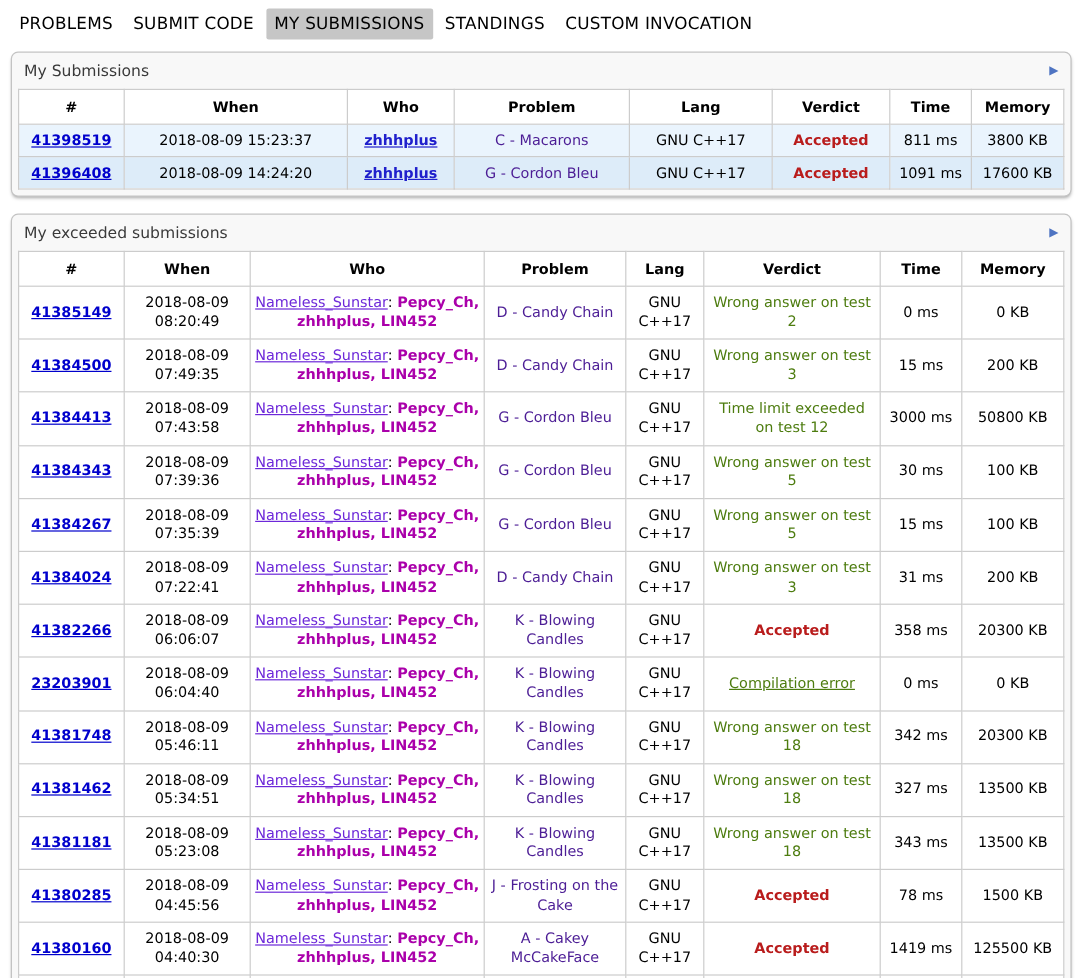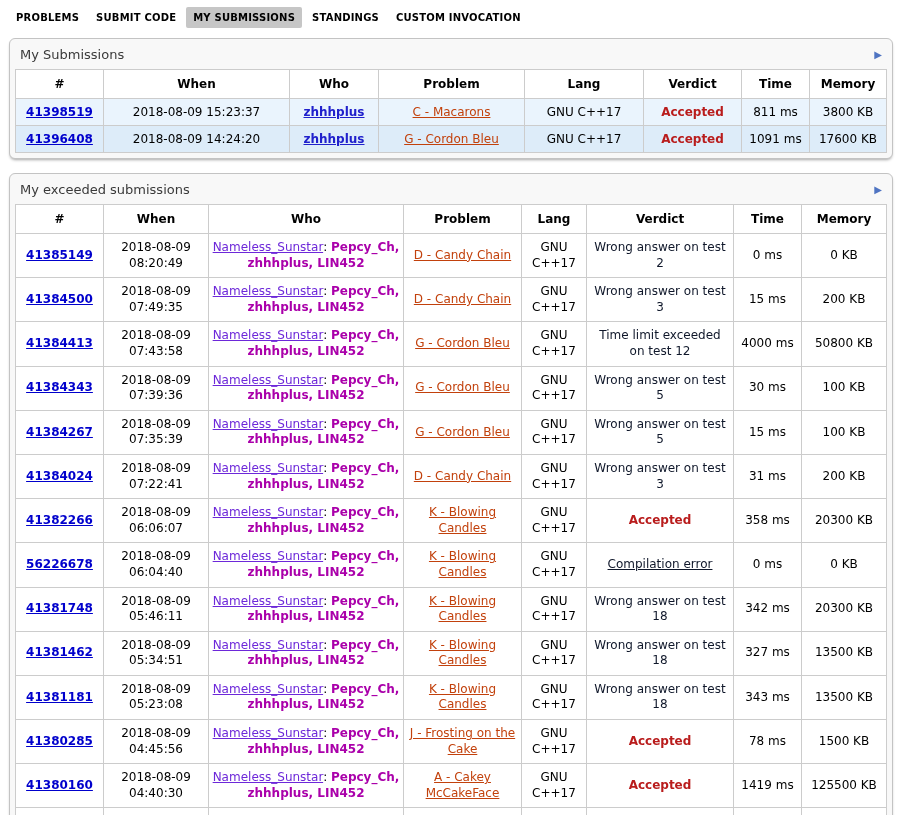--- a/index.html
+++ b/index.html
@@ -2,21 +2,21 @@
 <html><head>
 <meta charset="utf-8">
 <style>
   * { box-sizing: border-box; }
   html,body { margin:0; padding:0; background:#fff; color:#000;
     font-family:"DejaVu Sans","Liberation Sans",sans-serif; font-size:12px; }
   .page { width:902px; padding:6px 9px 10px 9px; }
 
   
   .tab-bar { display:flex; gap:3px; align-items:center; margin:1px 0 10px 0; }
-  .tab { font-size:10px; font-weight:bold; text-transform:uppercase; letter-spacing:.2px;
+  .tab { font-size:14px; font-weight:normal; text-transform:uppercase; letter-spacing:.2px;
          padding:5px 7px; border-radius:2px; color:#000; cursor:pointer; white-space:nowrap; }
   .tab.active { background:#c6c6c6; }
 
   
   .panel { border:1px solid #c3c3c3; border-radius:6px; background:#f8f8f8;
            padding:5px; margin-bottom:14px; box-shadow:0 2px 3px -1px rgba(0,0,0,.35); }
   .caption { display:flex; justify-content:space-between; align-items:center;
              padding:3px 5px 7px 5px; font-size:13px; color:#3a3a3a; }
   .arrow { color:#4f74c2; font-size:10px; cursor:pointer; line-height:1; }
 
@@ -25,27 +25,27 @@
           padding:4px; overflow:hidden; }
   th { font-weight:bold; font-size:12px; padding:7px 4px; background:#fff; }
   .t1 td { padding:6px 4px; }
   .t2 td { padding:6px 3px; line-height:1.3; }
 
   tr.hl-light { background:#eaf4fd;padding-left:17px; }
   tr.hl-dark  { background:#ddecf9;margin-left:40px; }
 
   a { cursor:pointer; }
   .id-link  { color:#0000cc; text-decoration:underline; font-weight:bold; }
-  .link     { color:#c2410c; text-decoration:underline; }
+  .link     { color:#4c1d95; }
   .handle   { color:#aa00aa; font-weight:bold; }
   .handle-blue { color:#2020cc; font-weight:bold; text-decoration:underline; }
   .team-link { color:#6d28d9; text-decoration:underline; }
   .sep { color:#aa00aa; font-weight:bold; }
   .v-ok  { color:#b91c1c; font-weight:bold; }
-  .v-rej { color:#0f172a; }
+  .v-rej { color:#4d7c0f; }
   a.v-rej { text-decoration:underline; }
 </style>
 </head>
 <body>
 
 <div class="page">
 
   <div class="tab-bar">
       <a class="tab">PROBLEMS</a>
       <a class="tab">SUBMIT CODE</a>
@@ -156,21 +156,21 @@
             <td><span>15 ms</span></td>
             <td><span>200 KB</span></td>
           </tr>
           <tr>
             <td><a class="id-link">41384413</a></td>
             <td><span>2018-08-09 07:43:58</span></td>
             <td><a class="team-link">Nameless_Sunstar</a><span>: </span><a class="handle">Pepcy_Ch</a><span class="sep">, </span><a class="handle">zhhhplus</a><span class="sep">, </span><a class="handle">LIN452</a></td>
             <td><a class="link">G - Cordon Bleu</a></td>
             <td><span>GNU C++17</span></td>
             <td><span class="v-rej">Time limit exceeded on test 12</span></td>
-            <td><span>4000 ms</span></td>
+            <td><span>3000 ms</span></td>
             <td><span>50800 KB</span></td>
           </tr>
           <tr>
             <td><a class="id-link">41384343</a></td>
             <td><span>2018-08-09 07:39:36</span></td>
             <td><a class="team-link">Nameless_Sunstar</a><span>: </span><a class="handle">Pepcy_Ch</a><span class="sep">, </span><a class="handle">zhhhplus</a><span class="sep">, </span><a class="handle">LIN452</a></td>
             <td><a class="link">G - Cordon Bleu</a></td>
             <td><span>GNU C++17</span></td>
             <td><span class="v-rej">Wrong answer on test 5</span></td>
             <td><span>30 ms</span></td>
@@ -200,21 +200,21 @@
             <td><a class="id-link">41382266</a></td>
             <td><span>2018-08-09 06:06:07</span></td>
             <td><a class="team-link">Nameless_Sunstar</a><span>: </span><a class="handle">Pepcy_Ch</a><span class="sep">, </span><a class="handle">zhhhplus</a><span class="sep">, </span><a class="handle">LIN452</a></td>
             <td><a class="link">K - Blowing Candles</a></td>
             <td><span>GNU C++17</span></td>
             <td><span class="v-ok">Accepted</span></td>
             <td><span>358 ms</span></td>
             <td><span>20300 KB</span></td>
           </tr>
           <tr>
-            <td><a class="id-link">56226678</a></td>
+            <td><a class="id-link">23203901</a></td>
             <td><span>2018-08-09 06:04:40</span></td>
             <td><a class="team-link">Nameless_Sunstar</a><span>: </span><a class="handle">Pepcy_Ch</a><span class="sep">, </span><a class="handle">zhhhplus</a><span class="sep">, </span><a class="handle">LIN452</a></td>
             <td><a class="link">K - Blowing Candles</a></td>
             <td><span>GNU C++17</span></td>
             <td><a class="v-rej">Compilation error</a></td>
             <td><span>0 ms</span></td>
             <td><span>0 KB</span></td>
           </tr>
           <tr>
             <td><a class="id-link">41381748</a></td>

